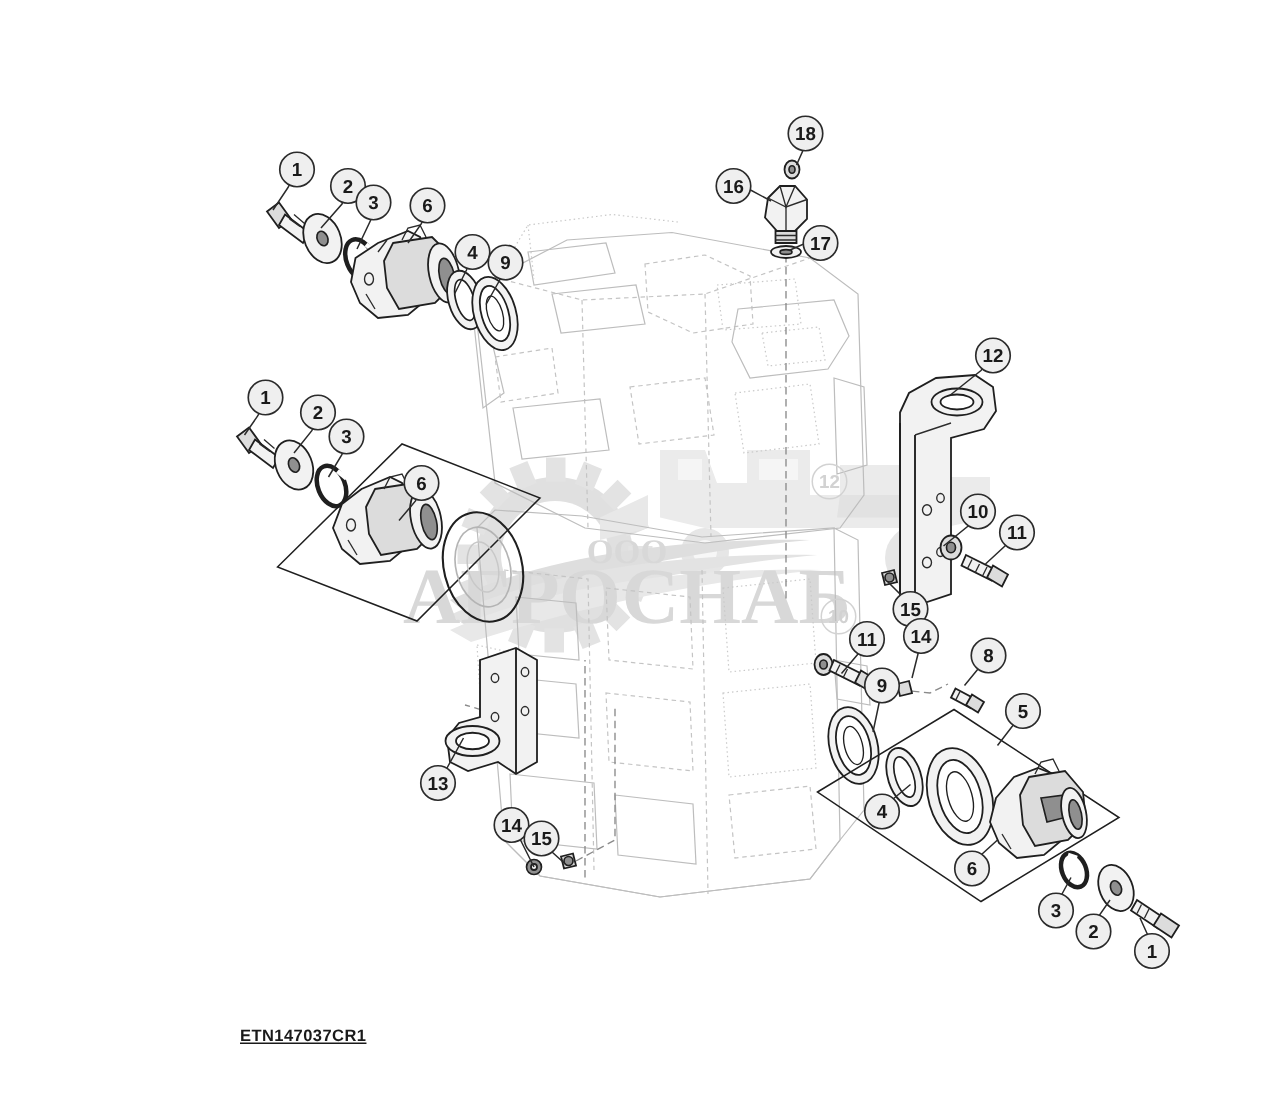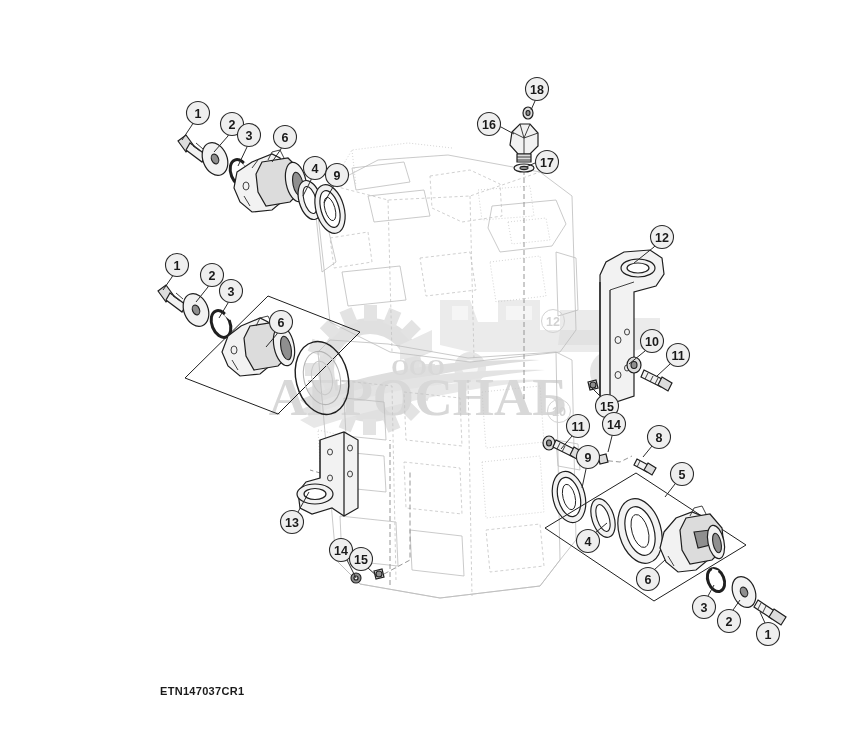--- a/index.html
+++ b/index.html
@@ -26,20 +26,21 @@
   }
   .partno {
     position: absolute;
     left: 160px;
     top: 685px;
     font-size: 11px;
     font-weight: bold;
     letter-spacing: 0.3px;
     color: #1a1a1a;
     font-family: "Liberation Sans", sans-serif;
+    text-decoration: underline;
   }
   .callout-text {
     font-family: "Liberation Sans", sans-serif;
     font-size: 12.5px;
     font-weight: bold;
     fill: #1a1a1a;
     text-anchor: middle;
     dominant-baseline: central;
   }
   .callout-circle {

